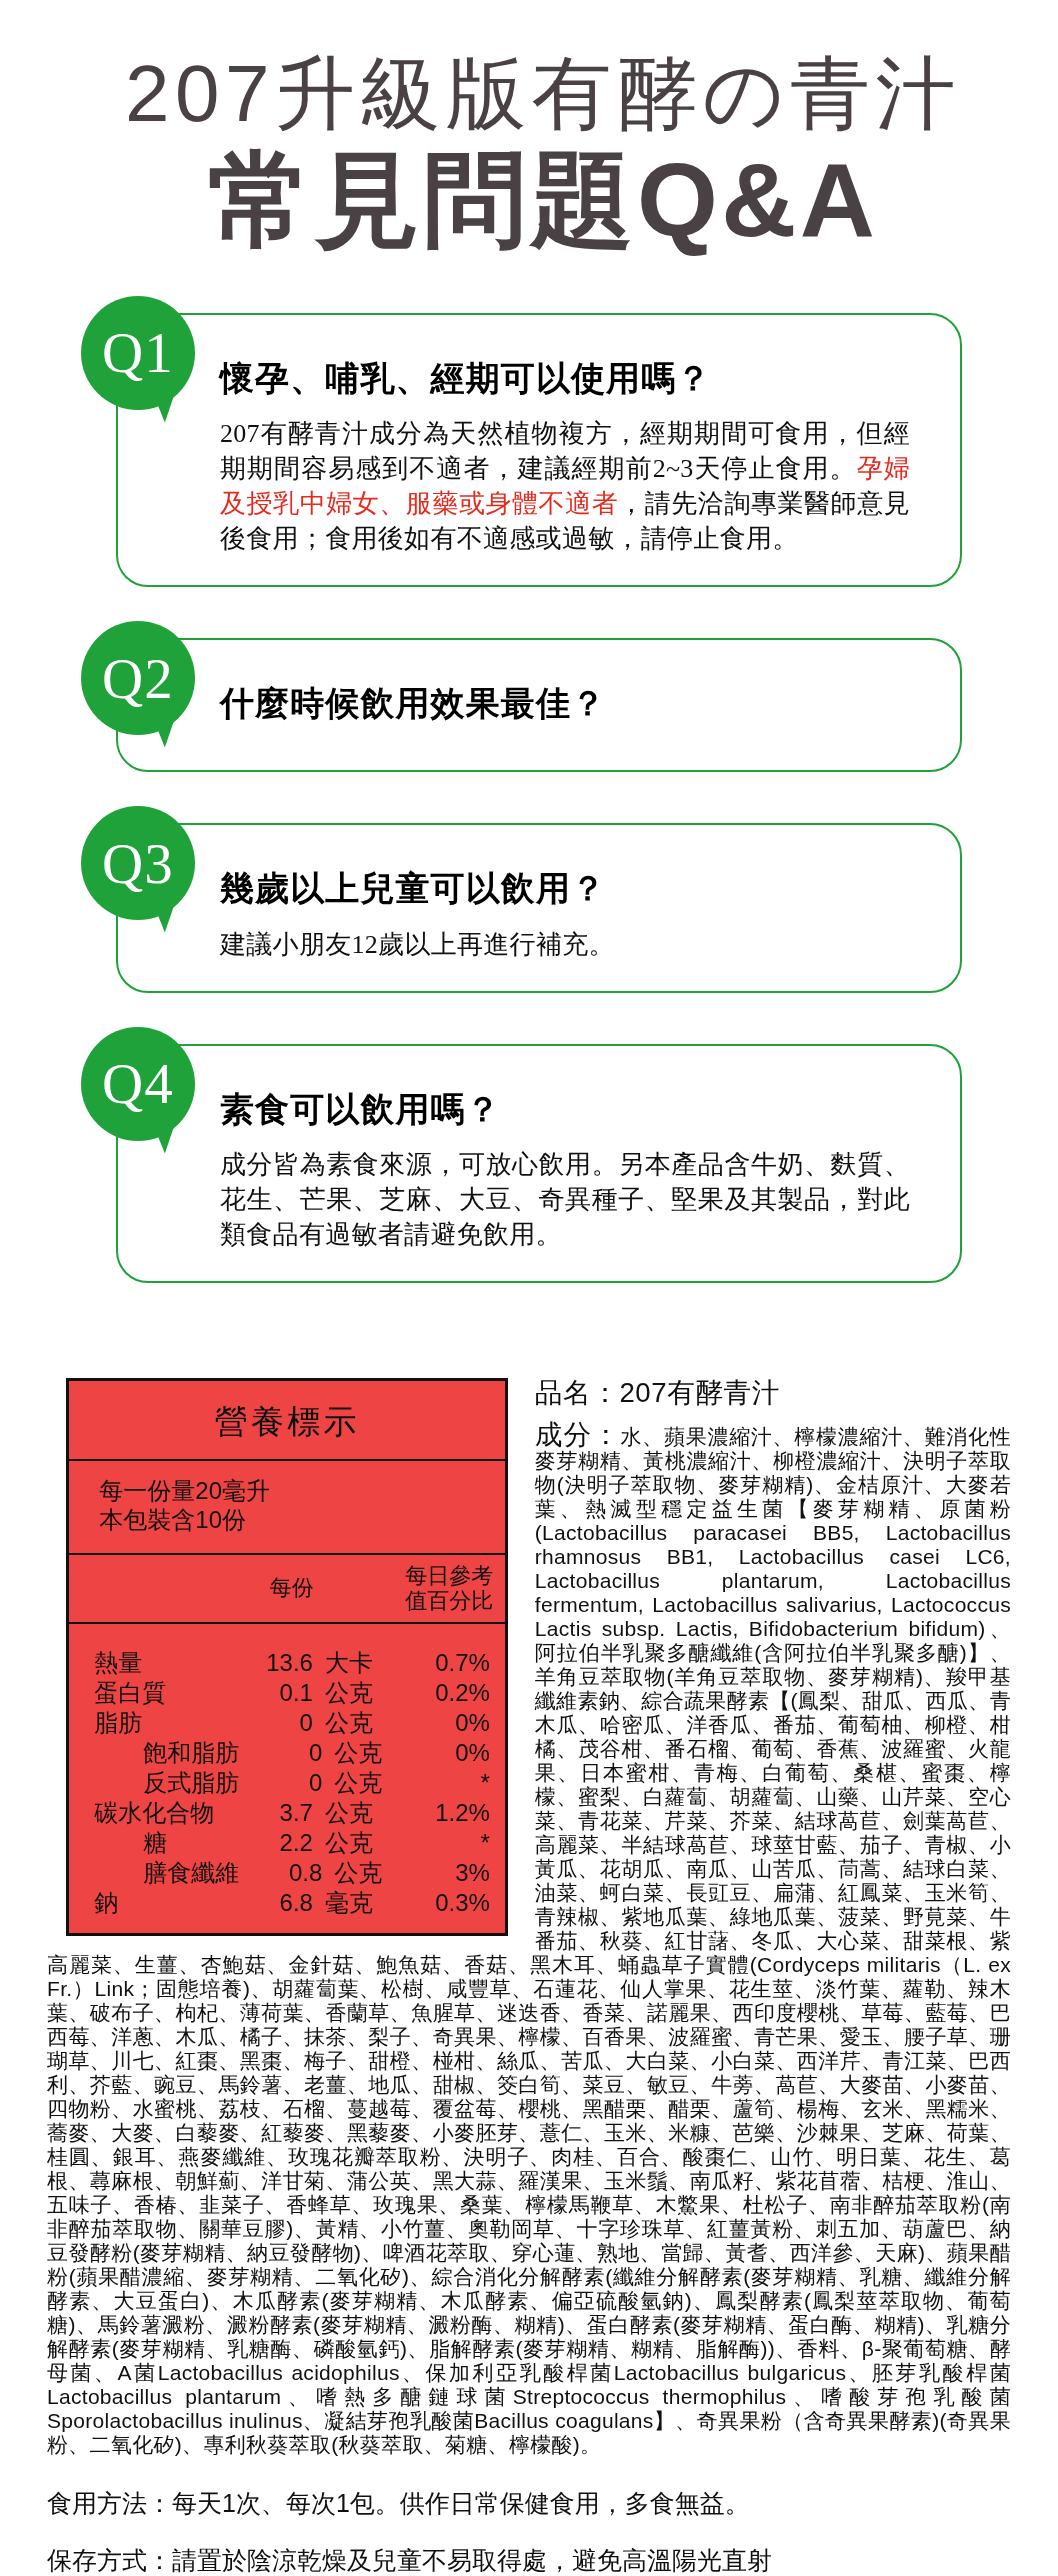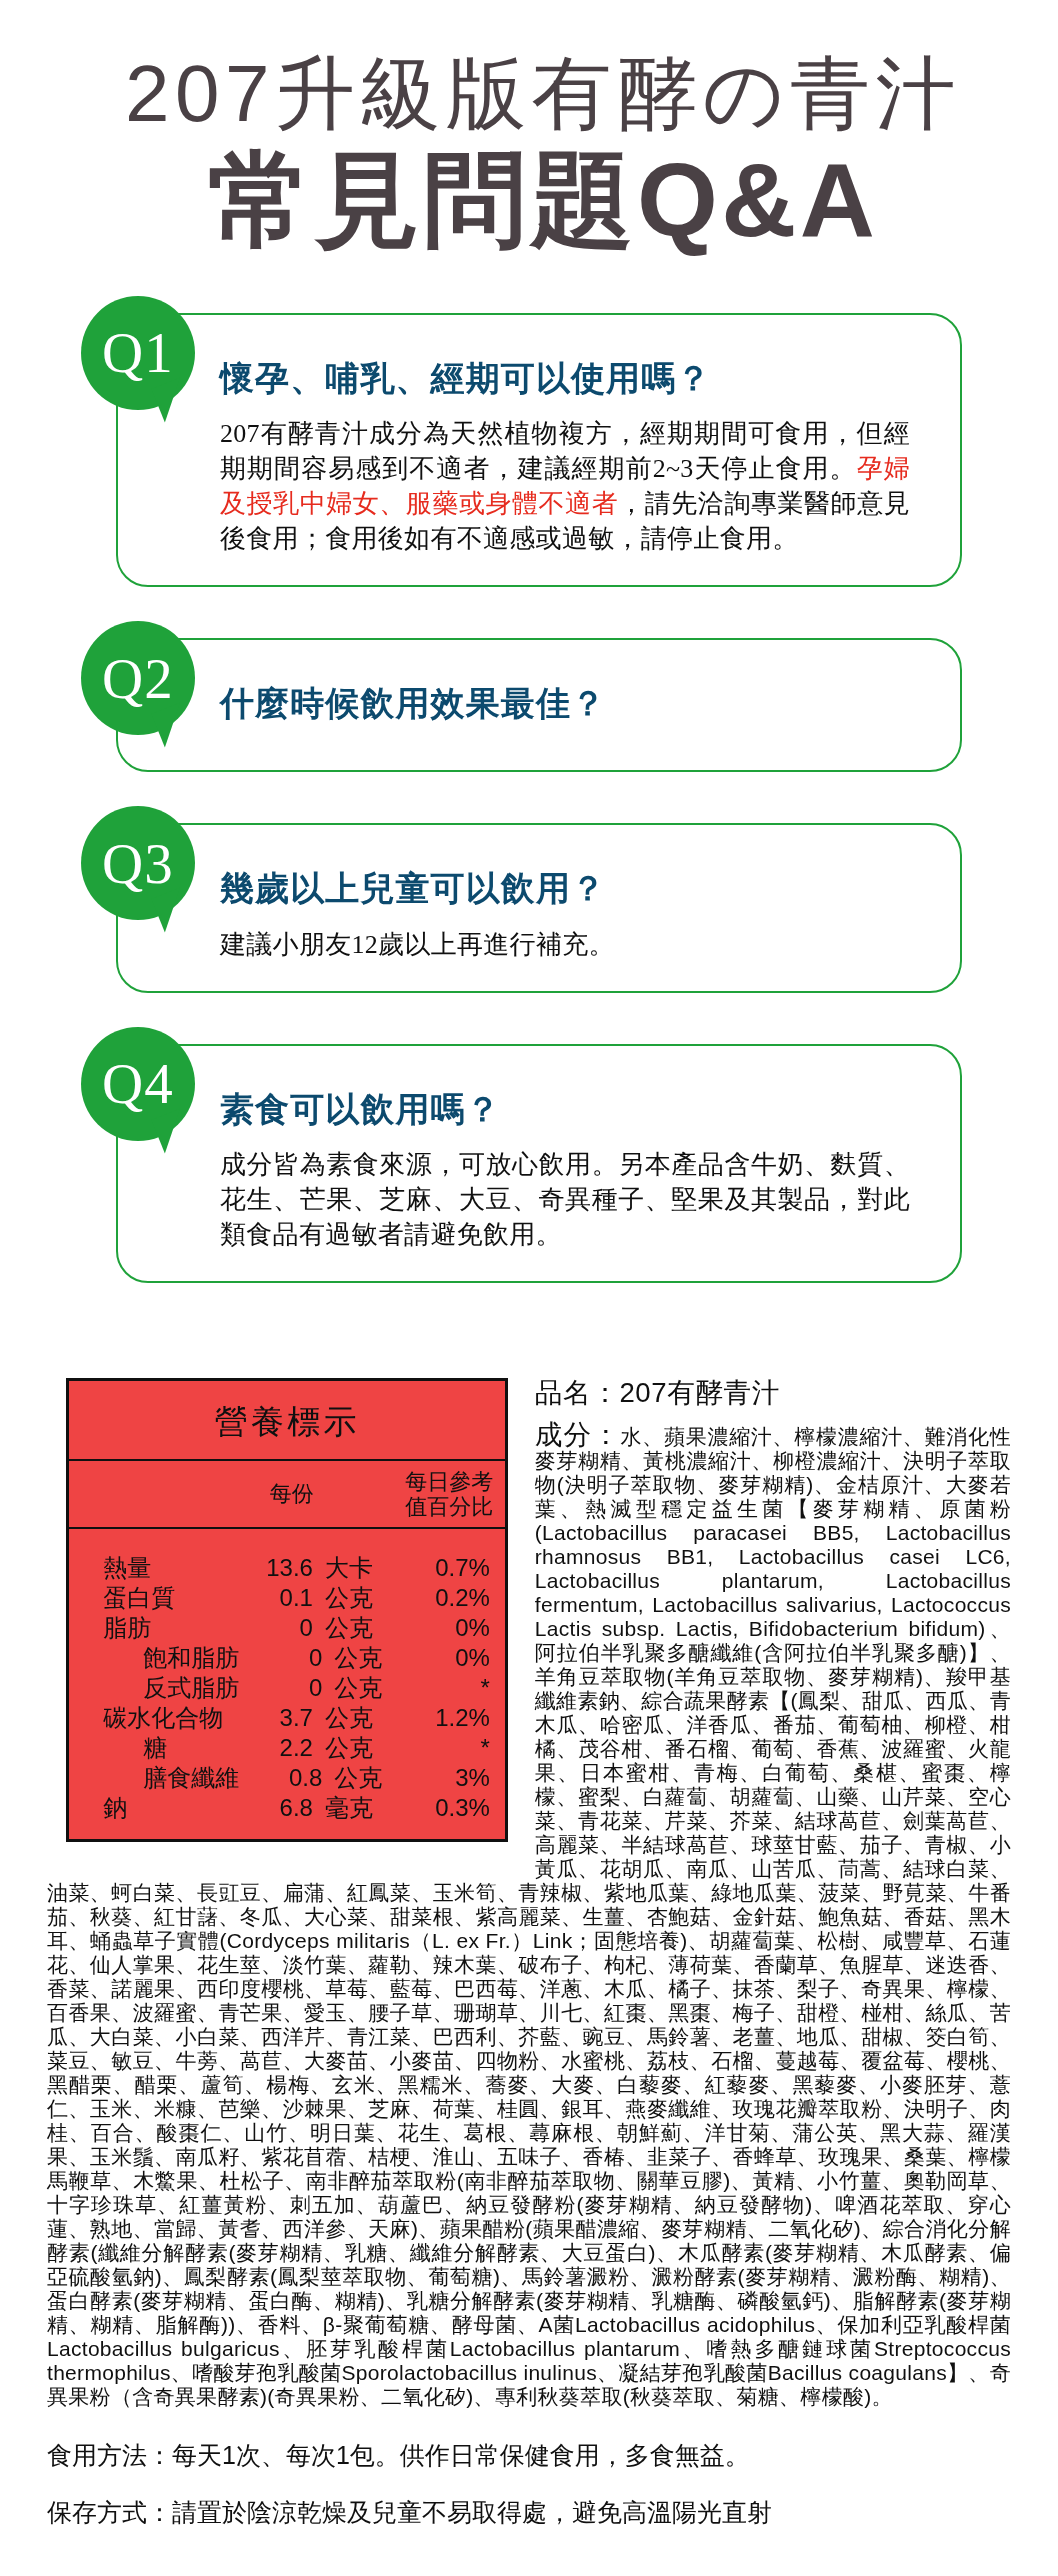--- a/index.html
+++ b/index.html
@@ -24,36 +24,36 @@
     position:absolute; left:-37px; top:-19px; width:114px; height:114px;
     background:#1fa23a; border-radius:50%; color:#ffffff;
     font-size:57px; font-weight:500; letter-spacing:1.1px;
     display:flex; align-items:center; justify-content:center; z-index:2;
   }
   .badge::after {
     content:""; position:absolute; left:76px; top:86px; width:0; height:0;
     border-top:36px solid #1fa23a; border-right:31px solid transparent;
     transform:rotate(-22deg);
   }
-  .question { color:#0c4a6e; font-size:34px; font-weight:700; letter-spacing:1.1px; margin:0 0 19px 0; line-height:1.1; }
+  .question { color:#000000; font-size:34px; font-weight:700; letter-spacing:1.1px; margin:0 0 19px 0; line-height:1.1; }
   .answer { font-size:26px; line-height:35px; color:#101010; letter-spacing:0.3px; text-align:justify; }
   .red { color:#e62b1e; }
 
   
   .info { margin:91px 47px 0 47px; }
   .ntable { float:left; width:436px; border:3.3px solid #101010; margin:3.3px 26.5px 16.5px 19.3px; background:#ef4444; }
   .nt-title { text-align:center; font-size:33px; letter-spacing:3.3px; padding:19px 0 14.3px; border-bottom:2.8px solid #101010; }
   .nt-serv { padding:15.4px 0 19px 30px; font-size:24px; line-height:29px; border-bottom:2.8px solid #101010; }
   .nt-cols { display:flex; align-items:center; border-bottom:2.8px solid #101010; font-size:22px; padding:7.7px 0 8.8px; }
   .nt-cols .spacer { flex:1; }
   .col-per { width:127px; text-align:center; }
   .col-dv { width:138px; text-align:right; padding-right:12px; line-height:25px; }
   .nt-body { padding:24px 0 15.4px; }
   .nrow { display:flex; align-items:baseline; font-size:24px; line-height:30px; }
-  .nname { flex:1; padding-left:34px; white-space:nowrap; }
+  .nname { flex:1; padding-left:25px; white-space:nowrap; }
   .nrow.indent .nname { padding-left:74px; }
   .nval { width:88px; text-align:right; }
   .nunit { width:69px; padding-left:12px; }
   .ndv { width:96px; text-align:right; padding-right:15.4px; }
 
   .pname { font-size:27.6px; margin:20px 0 12px 0; letter-spacing:0.6px; }
   .ing { font-size:21px; line-height:24px; text-align:justify; letter-spacing:0.3px; }
   .ing .lbl { font-size:27.6px; letter-spacing:0.6px; }
 
   
@@ -92,20 +92,24 @@
     <div class="question">素食可以飲用嗎？</div>
     <div class="answer"><span>成分皆為素食來源，可放心飲用。另本產品含牛奶、麩質、花生、芒果、芝麻、大豆、奇異種子、堅果及其製品，對此類食品有過敏者請避免飲用。</span></div>
   </div>
 
 </div>
 
 <div class="info">
 
   <div class="ntable">
     <div class="nt-title">營養標示</div>
+    <div class="nt-serv">
+      <div>每一份量20毫升</div>
+      <div>本包裝含10份</div>
+    </div>
     <div class="nt-cols">
       <span class="spacer"></span>
       <span class="col-per">每份</span>
       <span class="col-dv">
         <span>每日參考</span><br>
         <span>值百分比</span>
       </span>
     </div>
     <div class="nt-body">
       <div class="nrow">

